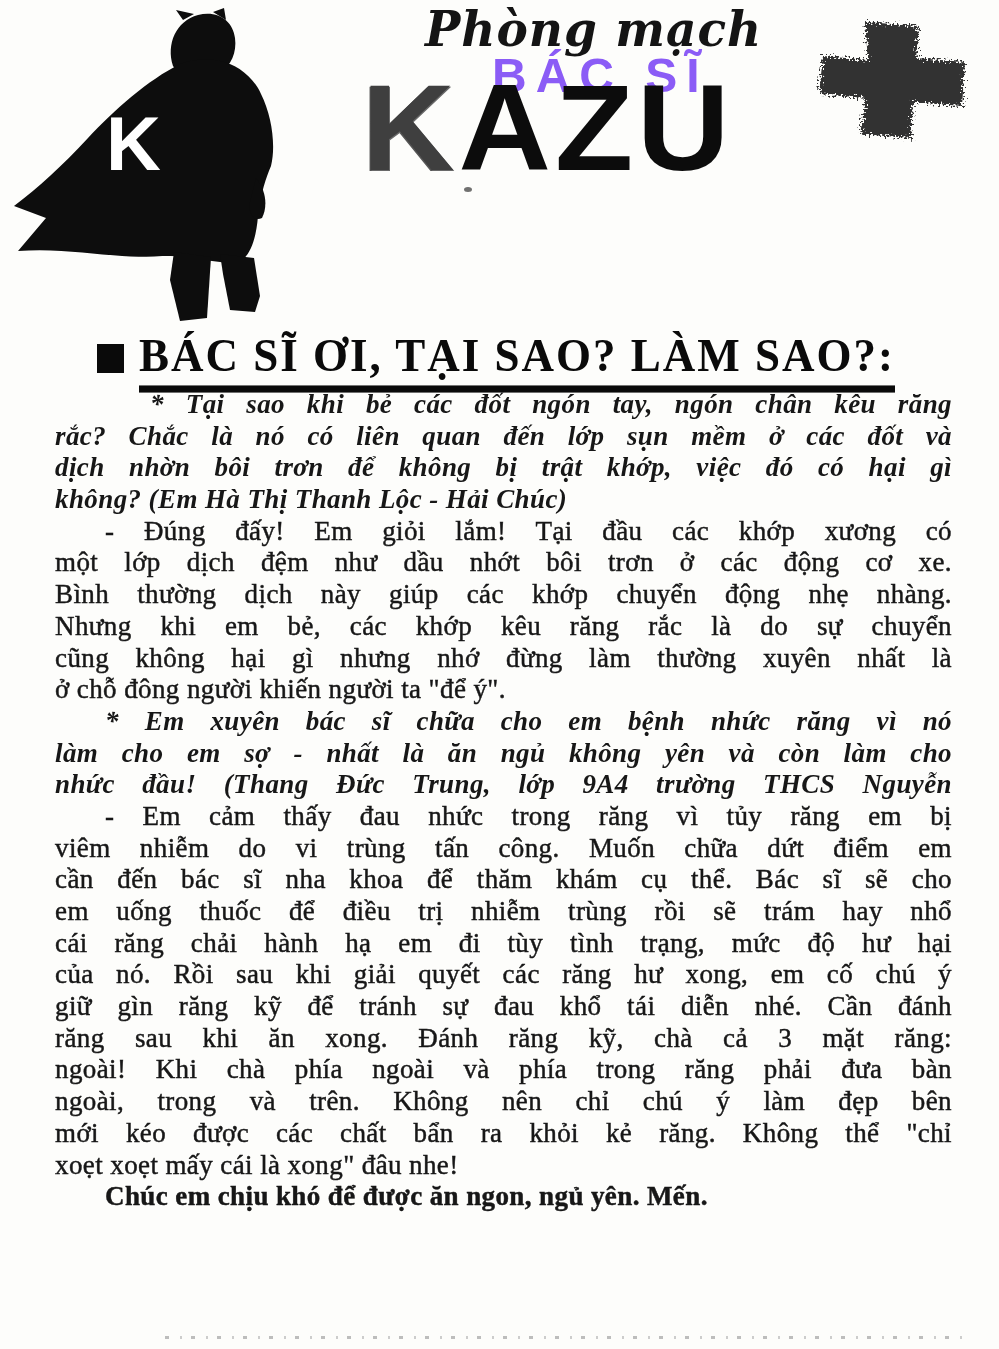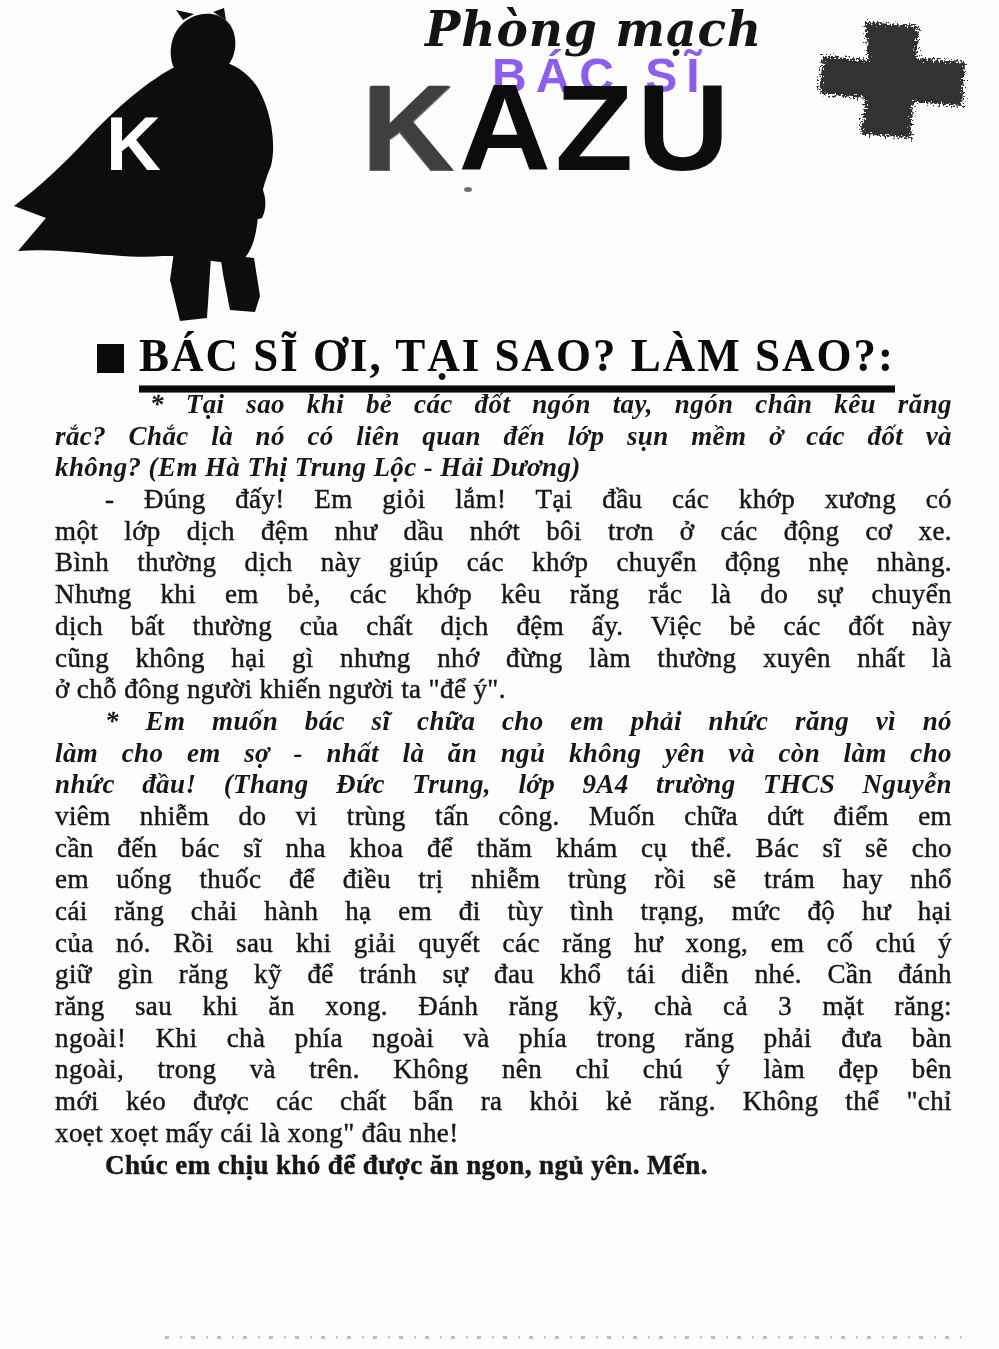--- a/index.html
+++ b/index.html
@@ -121,31 +121,32 @@
   </svg>
   <div class="speck"></div>
 
   <div class="headline">
     <span class="sq"></span><span class="ht">BÁC SĨ ƠI, TẠI SAO? LÀM SAO?:</span>
   </div>
 
   <div class="article">
       <div class="line question first" style="text-indent: 95px;">* Tại sao khi bẻ các đốt ngón tay, ngón chân kêu răng</div>
       <div class="line question">rắc? Chắc là nó có liên quan đến lớp sụn mềm ở các đốt và</div>
-      <div class="line question last">không? (Em Hà Thị Trung Lộc - Hải Dương)</div>
+      <div class="line question">dịch nhờn bôi trơn để không bị trật khớp, việc đó có hại gì</div>
+      <div class="line question last">không? (Em Hà Thị Thanh Lộc - Hải Chúc)</div>
       <div class="line answer first" style="text-indent: 50px;">- Đúng đấy! Em giỏi lắm! Tại đầu các khớp xương có</div>
       <div class="line answer">một lớp dịch đệm như dầu nhớt bôi trơn ở các động cơ xe.</div>
       <div class="line answer">Bình thường dịch này giúp các khớp chuyển động nhẹ nhàng.</div>
       <div class="line answer">Nhưng khi em bẻ, các khớp kêu răng rắc là do sự chuyển</div>
-      <div class="line answer">dịch bất thường của chất dịch đệm ấy. Việc bẻ các đốt này</div>
       <div class="line answer">cũng không hại gì nhưng nhớ đừng làm thường xuyên nhất là</div>
       <div class="line answer last">ở chỗ đông người khiến người ta "để ý".</div>
-      <div class="line question first" style="text-indent: 50px;">* Em muốn bác sĩ chữa cho em phải nhức răng vì nó</div>
+      <div class="line question first" style="text-indent: 50px;">* Em xuyên bác sĩ chữa cho em bệnh nhức răng vì nó</div>
       <div class="line question">làm cho em sợ - nhất là ăn ngủ không yên và còn làm cho</div>
       <div class="line question">nhức đầu! (Thang Đức Trung, lớp 9A4 trường THCS Nguyễn</div>
+      <div class="line answer first" style="text-indent: 50px;">- Em cảm thấy đau nhức trong răng vì tủy răng em bị</div>
       <div class="line answer">viêm nhiễm do vi trùng tấn công. Muốn chữa dứt điểm em</div>
       <div class="line answer">cần đến bác sĩ nha khoa để thăm khám cụ thể. Bác sĩ sẽ cho</div>
       <div class="line answer">em uống thuốc để điều trị nhiễm trùng rồi sẽ trám hay nhổ</div>
       <div class="line answer">cái răng chải hành hạ em đi tùy tình trạng, mức độ hư hại</div>
       <div class="line answer">của nó. Rồi sau khi giải quyết các răng hư xong, em cố chú ý</div>
       <div class="line answer">giữ gìn răng kỹ để tránh sự đau khổ tái diễn nhé. Cần đánh</div>
       <div class="line answer">răng sau khi ăn xong. Đánh răng kỹ, chà cả 3 mặt răng:</div>
       <div class="line answer">ngoài! Khi chà phía ngoài và phía trong răng phải đưa bàn</div>
       <div class="line answer">ngoài, trong và trên. Không nên chỉ chú ý làm đẹp bên</div>
       <div class="line answer">mới kéo được các chất bẩn ra khỏi kẻ răng. Không thể "chỉ</div>

